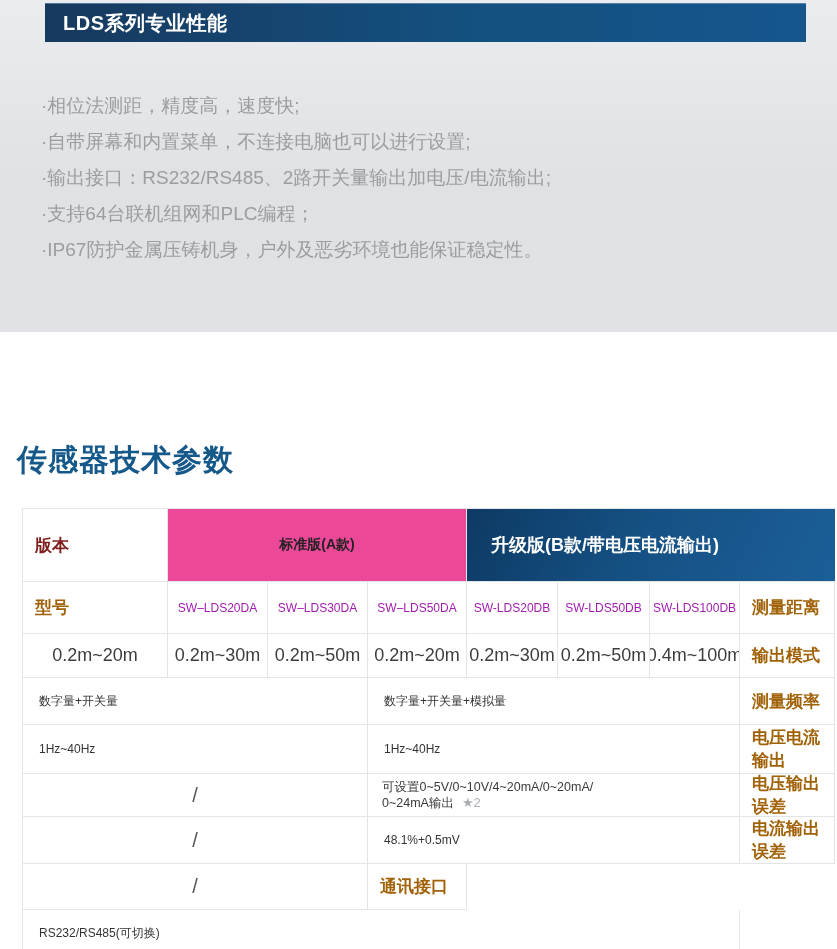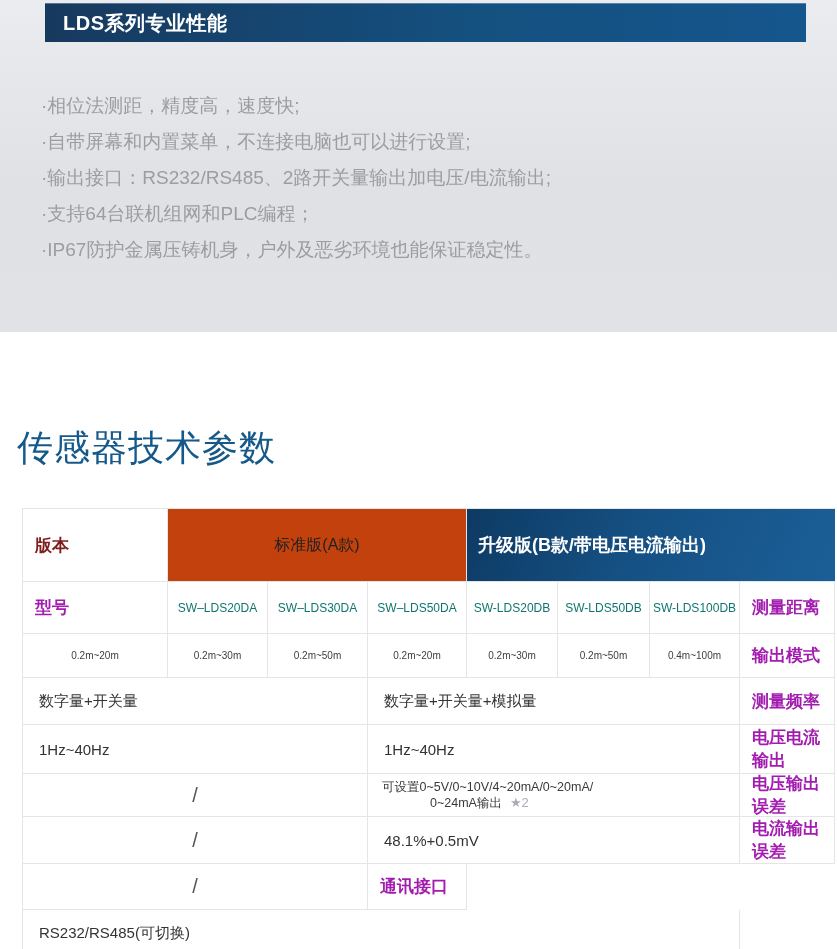--- a/index.html
+++ b/index.html
@@ -22,58 +22,58 @@
   }
   .hero-bar-title {
     color:#ffffff; font-size:20px; font-weight:700; letter-spacing:0.5px;
   }
   .hero-bullets {
     position:absolute; left:41px; top:68px; width:760px;
     color:#9b9da0; font-size:19px; line-height:36px;margin-top:20px;
   }
   
   .section-title {
-    position:absolute; left:17px; top:424px;
-    color:#15588a; font-size:36px; font-weight:400; letter-spacing:1px;
+    position:absolute; left:17px; top:440px;
+    color:#15588a; font-size:30px; font-weight:700; letter-spacing:1px;
   }
   
   .spec-table {
     position:absolute; left:22px; top:508px; width:813px;
     display:grid;
     grid-template-columns:145px 100px 100px 99px 91px 92px 90px 95px;
     grid-template-rows:73px 52px 44px 47px 49px 43px 47px 46px 47px;
     border-top:1px solid #e4e5e7; border-left:1px solid #e4e5e7;
     background:#ffffff;
   }
   .cell {
     border-right:1px solid #e4e5e7; border-bottom:1px solid #e4e5e7;
     display:flex; align-items:center; overflow:hidden;
     color:#3a3a3a; background:#ffffff;
   }
   .span3 { grid-column:span 3; }
   .span4 { grid-column:span 4; }
   .span7 { grid-column:span 7; }
-  .label-cell { padding-left:12px; font-size:17px; font-weight:600; color:#a21caf; }
+  .label-cell { padding-left:12px; font-size:17px; font-weight:600; color:#a16207; }
   .head-version { font-size:17px; font-weight:700; color:#7f1d1d; }
   .head-a {
-    background:#c2410c; justify-content:center;
-    font-size:16px; font-weight:400; color:#222;
+    background:#ec4899; justify-content:center;
+    font-size:14px; font-weight:700; color:#222;
   }
   .head-b {
     background:linear-gradient(115deg,#0d3a63 0%,#155083 45%,#1b5f98 100%);
-    border-right:none; padding-left:11px;
+    border-right:none; padding-left:24px;
     font-size:18px; font-weight:700; color:#ffffff;
   }
-  .model-cell { justify-content:center; font-size:12px; color:#0f766e; letter-spacing:0; }
-  .range-cell { justify-content:center; font-size:10px; color:#3d3d3d; }
-  .span-cell  { padding-left:16px; font-size:15px; color:#333; }
+  .model-cell { justify-content:center; font-size:12px; color:#a21caf; letter-spacing:0; }
+  .range-cell { justify-content:center; font-size:18px; color:#3d3d3d; }
+  .span-cell  { padding-left:16px; font-size:12px; color:#333; }
   .slash-cell { justify-content:center; font-size:20px; font-weight:300; color:#555; }
   .note-cell  { padding-left:14px; font-size:12.5px; line-height:16px; color:#3a3a3a; display:flex; align-items:center; }
   .note-star  { color:#a9adb2; font-size:13px; margin-left:8px; }
-  .note-line2 { display:flex; align-items:flex-end;margin-left:48px; }
+  .note-line2 { display:flex; align-items:flex-end; }
 </style>
 </head>
 <body>
 
 <div class="hero">
   <div class="hero-bar">
     <span class="hero-bar-title">LDS系列专业性能</span>
   </div>
   <div class="hero-bullets">
     <div>·相位法测距，精度高，速度快;</div>

